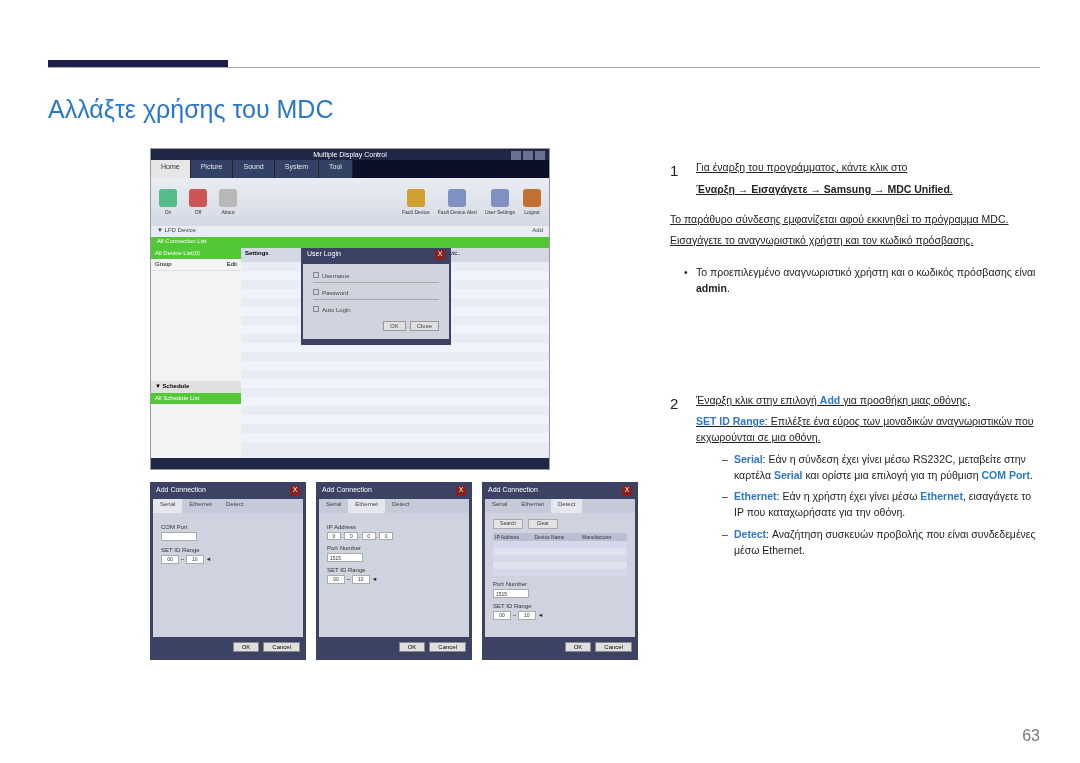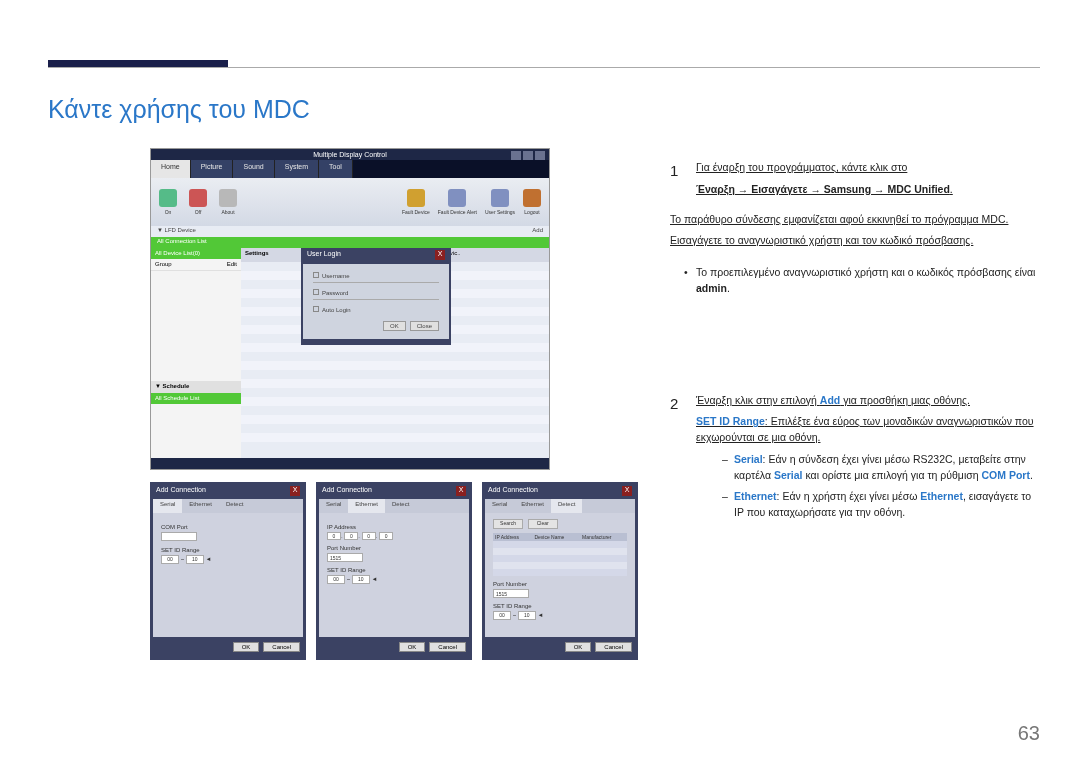--- a/index.html
+++ b/index.html
@@ -31,21 +31,21 @@
     top: 95px;
     left: 48px;
     font-size: 25px;
     color: #2a77c8;
     font-weight: 400;
   }
   .page-num {
     position: absolute;
     bottom: 18px;
     right: 40px;
-    font-size: 20px;
+    font-size: 16px;
     color: #777;
   }
   .layout {
     position: absolute;
     top: 148px;
     left: 150px;
     right: 40px;
   }
   .mdc-main {
     width: 400px;
@@ -173,21 +173,21 @@
   .dash { margin-left:26px; margin-top:4px;}
   .dash li { list-style:none; position:relative; padding-left:12px; margin-bottom:6px;}
   .dash li::before { content:"–"; position:absolute; left:0;}
   .rhs p { margin-bottom:6px;text-decoration:underline;}
 </style>
 </head>
 <body>
 
 <div class="topbar"></div>
 <div class="topline"></div>
-<div class="title">Κάντε χρήσης του MDC</div>
+<div class="title">Αλλάξτε χρήσης του MDC</div>
 <div class="page-num">63</div>
 
 <div class="layout">
 
   <div class="mdc-main">
     <div class="mdc-title">Multiple Display Control</div>
     <div class="winbtns">
       <div class="wb"></div>
       <div class="wb"></div>
       <div class="wb"></div>
@@ -479,16 +479,17 @@
   <div style="height:90px;"></div>
 
   <div class="step">
     <div class="sn">2</div>
     <div class="sc">
       <p><span>Έναρξη κλικ στην επιλογή </span><span class="blue">Add</span><span> για προσθήκη μιας οθόνης.</span></p>
       <p><span class="blue">SET ID Range</span><span>: Επιλέξτε ένα εύρος των μοναδικών αναγνωριστικών που εκχωρούνται σε μια οθόνη.</span></p>
       <ul class="dash">
         <li><span class="blue">Serial</span><span>: Εάν η σύνδεση έχει γίνει μέσω RS232C, μεταβείτε στην καρτέλα </span><span class="blue">Serial</span><span> και ορίστε μια επιλογή για τη ρύθμιση </span><span class="blue">COM Port</span><span>.</span></li>
         <li><span class="blue">Ethernet</span><span>: Εάν η χρήστη έχει γίνει μέσω </span><span class="blue">Ethernet</span><span>, εισαγάγετε το IP που καταχωρήσατε για την οθόνη.</span></li>
+        <li><span class="blue">Detect</span><span>: Αναζήτηση συσκευών προβολής που είναι συνδεδεμένες μέσω Ethernet.</span></li>
       </ul>
     </div>
   </div>
 </div>
 
 </body></html>

